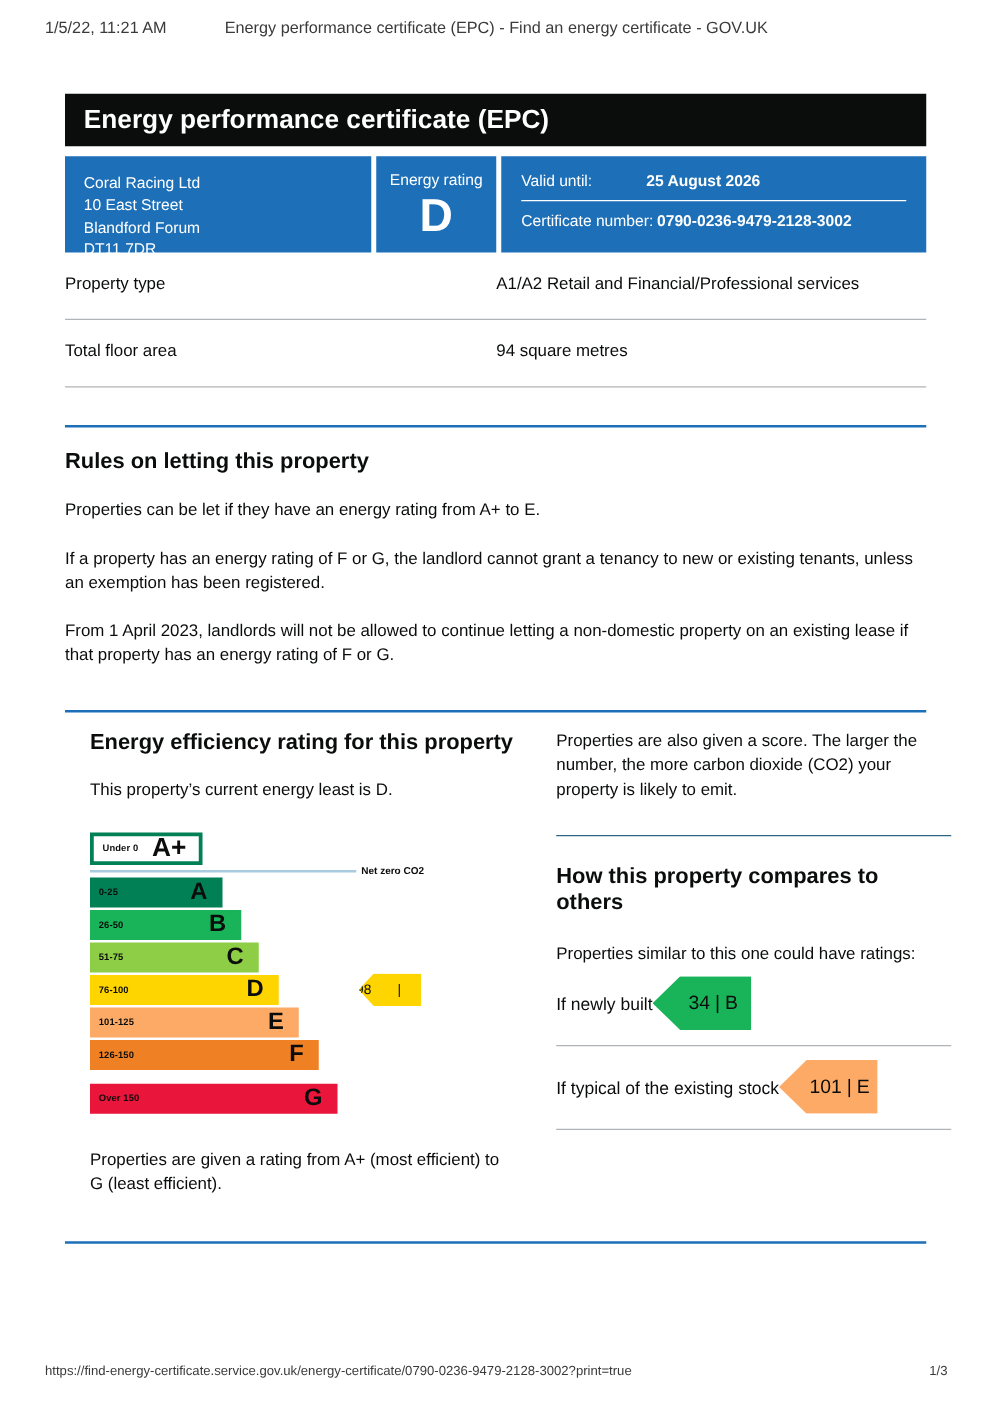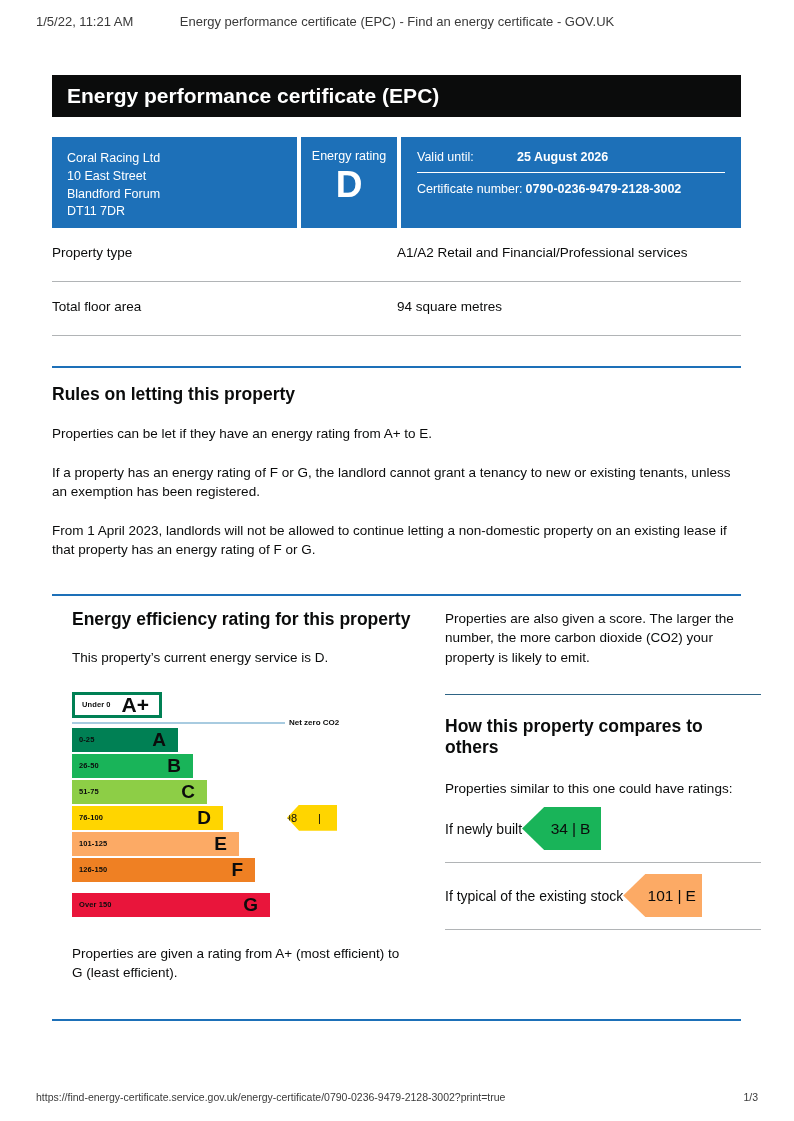--- a/index.html
+++ b/index.html
@@ -21,21 +21,21 @@
     display:flex; justify-content:space-between;
   }
   
   .content { position:absolute; top:75px; left:52px; width:689px; }
   .banner {
     background:#0b0c0c; color:#ffffff;
     font-size:21px; font-weight:bold;
     height:42px; line-height:42px; padding:0 15px;
   }
   
-  .summary { display:flex; gap:4px; margin-top:20px; height:91px; }
+  .summary { display:flex; gap:4px; margin-top:8px; height:77px; }
   .summary-panel { background:#1d70b8; color:#ffffff; font-size:12.5px; }
   .panel-address { flex:0 0 245px; padding:13px 15px; line-height:1.42; }
   .panel-address span { display:block; }
   .panel-rating { flex:0 0 96px; text-align:center; padding-top:12px; }
   .rating-letter { display:block; font-size:37px; font-weight:bold; line-height:1.1; margin-top:2px; }
   .panel-validity { flex:1 1 auto; padding:13px 16px; }
   .validity-row { display:flex; }
   .validity-label { flex:0 0 100px; }
   .validity-value { font-weight:bold; }
   .white-rule { border:none; border-top:1px solid #ffffff; margin:8px 0 9px 0; }
@@ -149,21 +149,21 @@
     <p>If a property has an energy rating of F or G, the landlord cannot grant a tenancy to new or existing tenants, unless an exemption has been registered.</p>
     <p>From 1 April 2023, landlords will not be allowed to continue letting a non-domestic property on an existing lease if that property has an energy rating of F or G.</p>
   </div>
 
   <hr class="hr-blue second">
 
   <div class="two-col">
 
     <div class="col-left">
       <h2>Energy efficiency rating for this property</h2>
-      <p class="current-rating-text">This property’s current energy service is D.</p>
+      <p class="current-rating-text">This property’s current energy least is D.</p>
 
       <div class="epc-chart">
         <div>
             <div class="band aplus" style="width: 90px; border: 3px solid rgb(0, 128, 84);">
               <span class="range">Under 0</span>
               <span class="letter">A+</span>
             </div>
             <div class="netzero-row">
               <div class="nz-line" style="background: rgb(168, 203, 224);"></div>
               <span class="nz-label">Net zero CO2</span>

